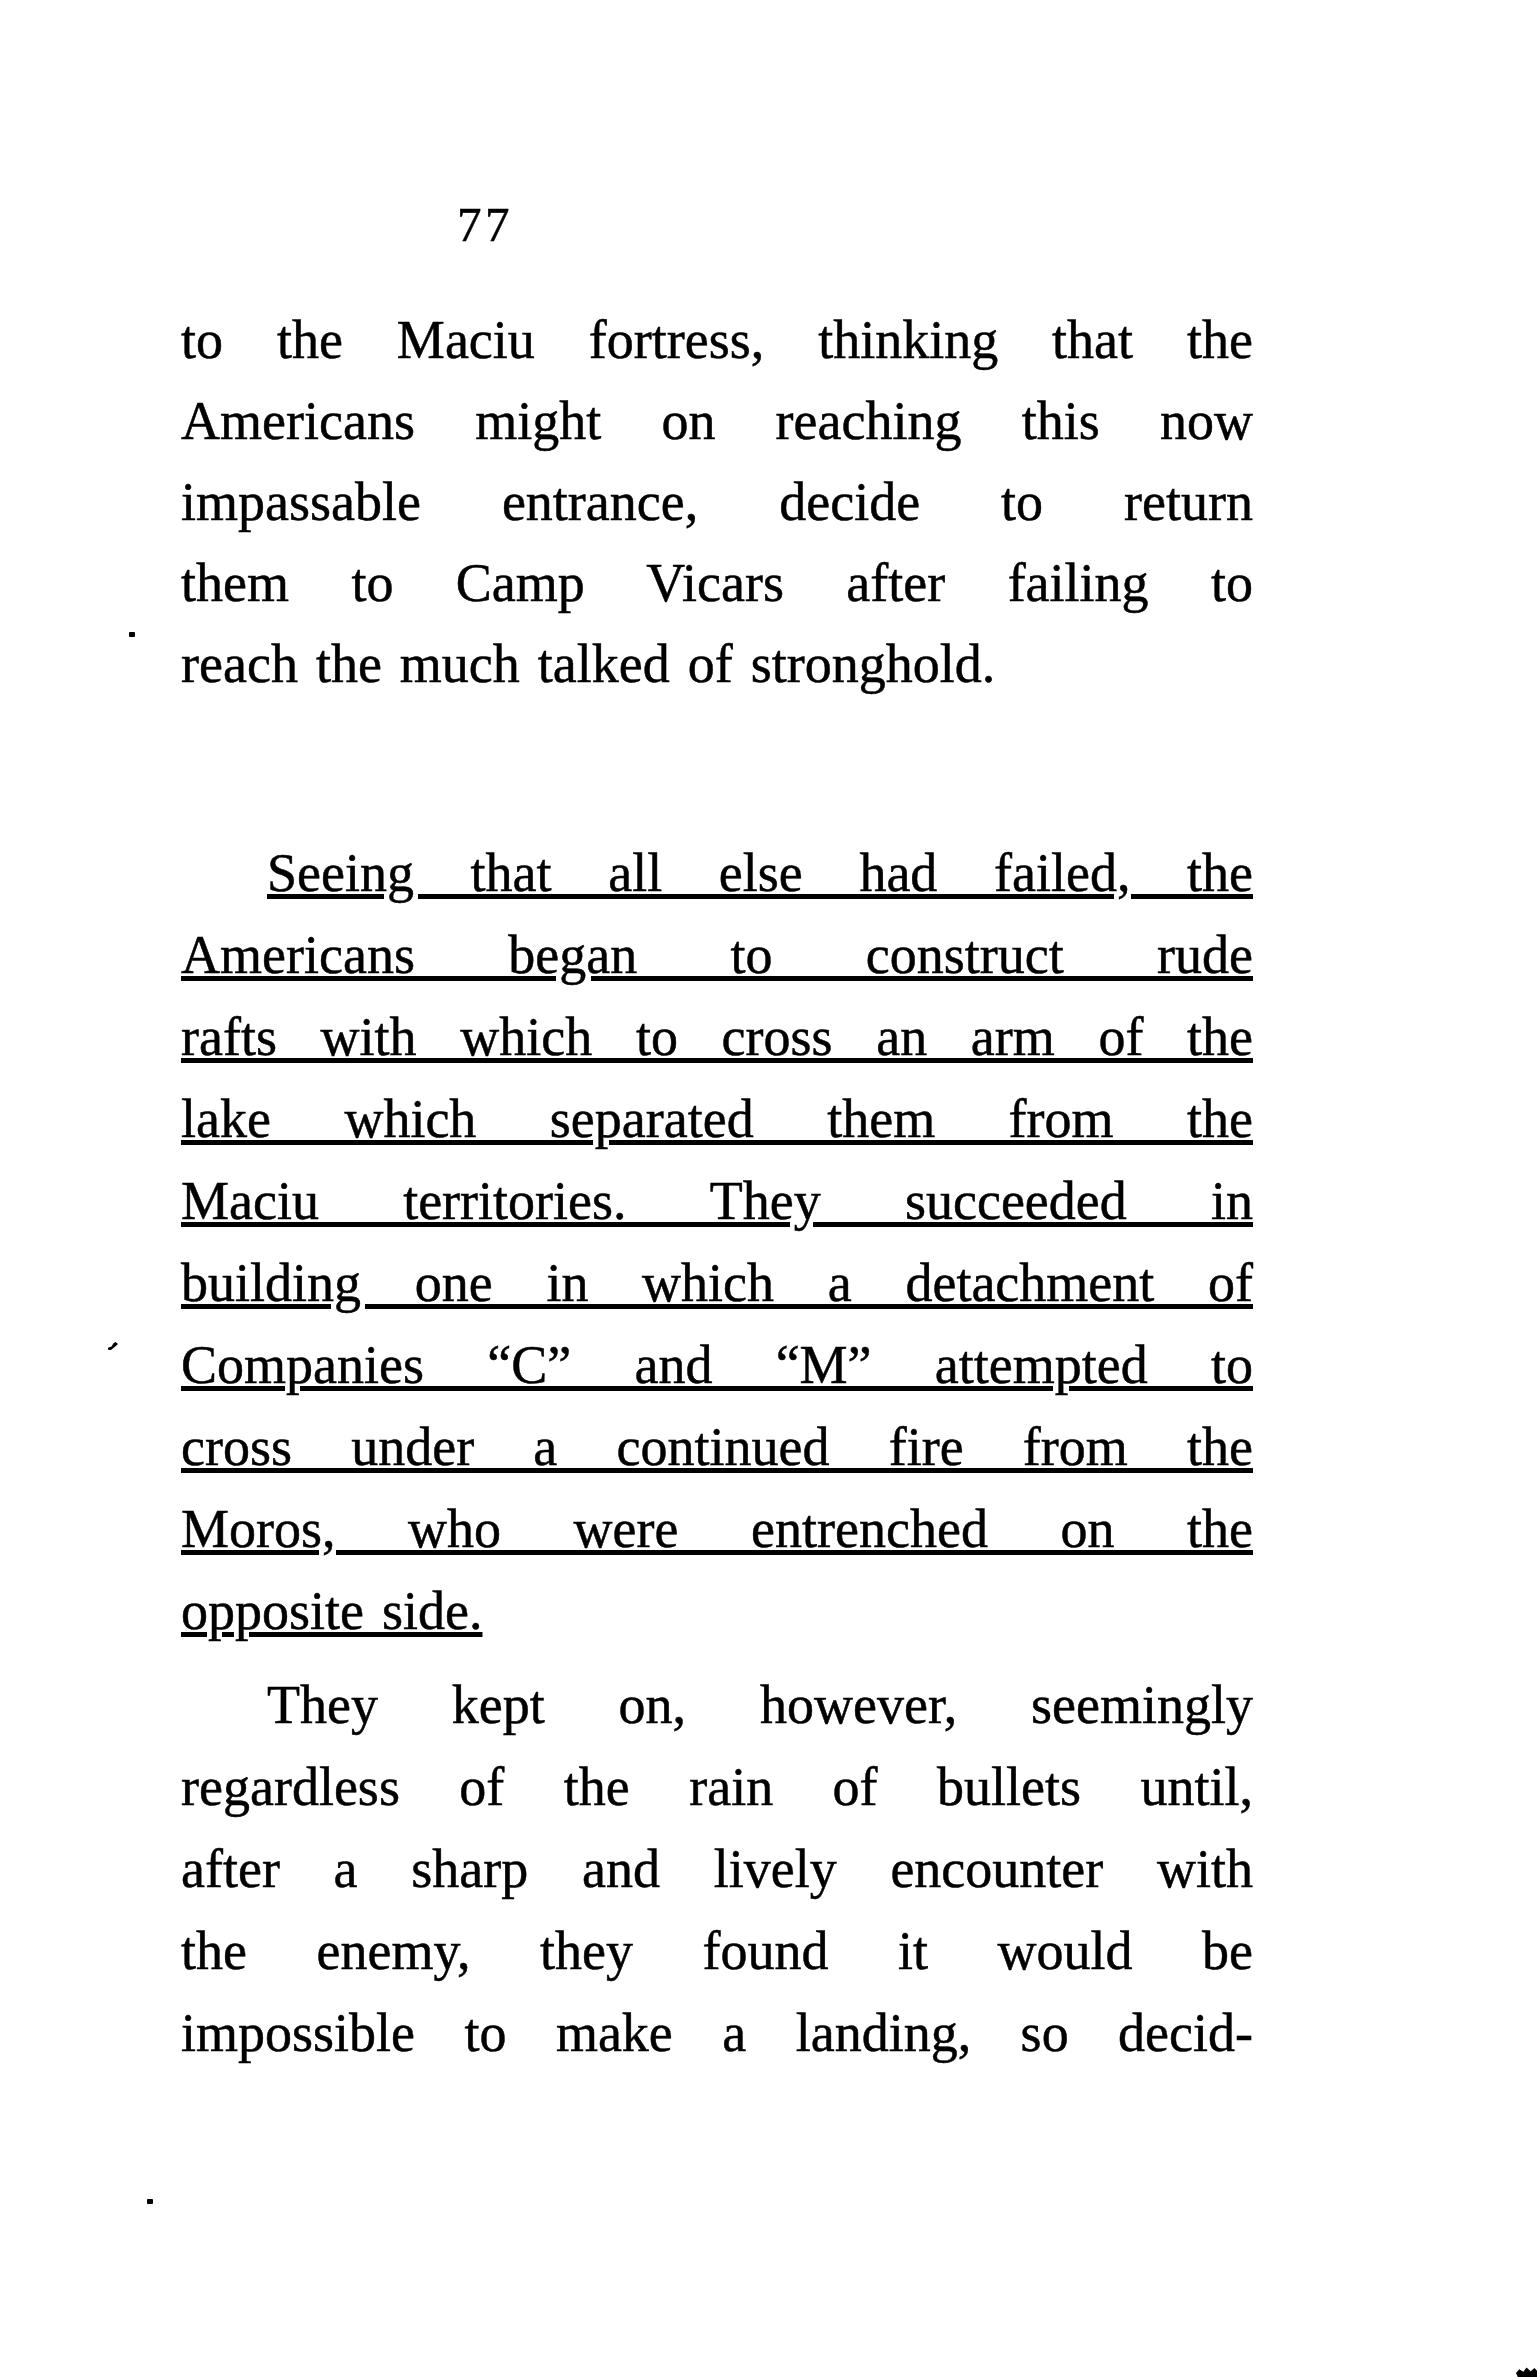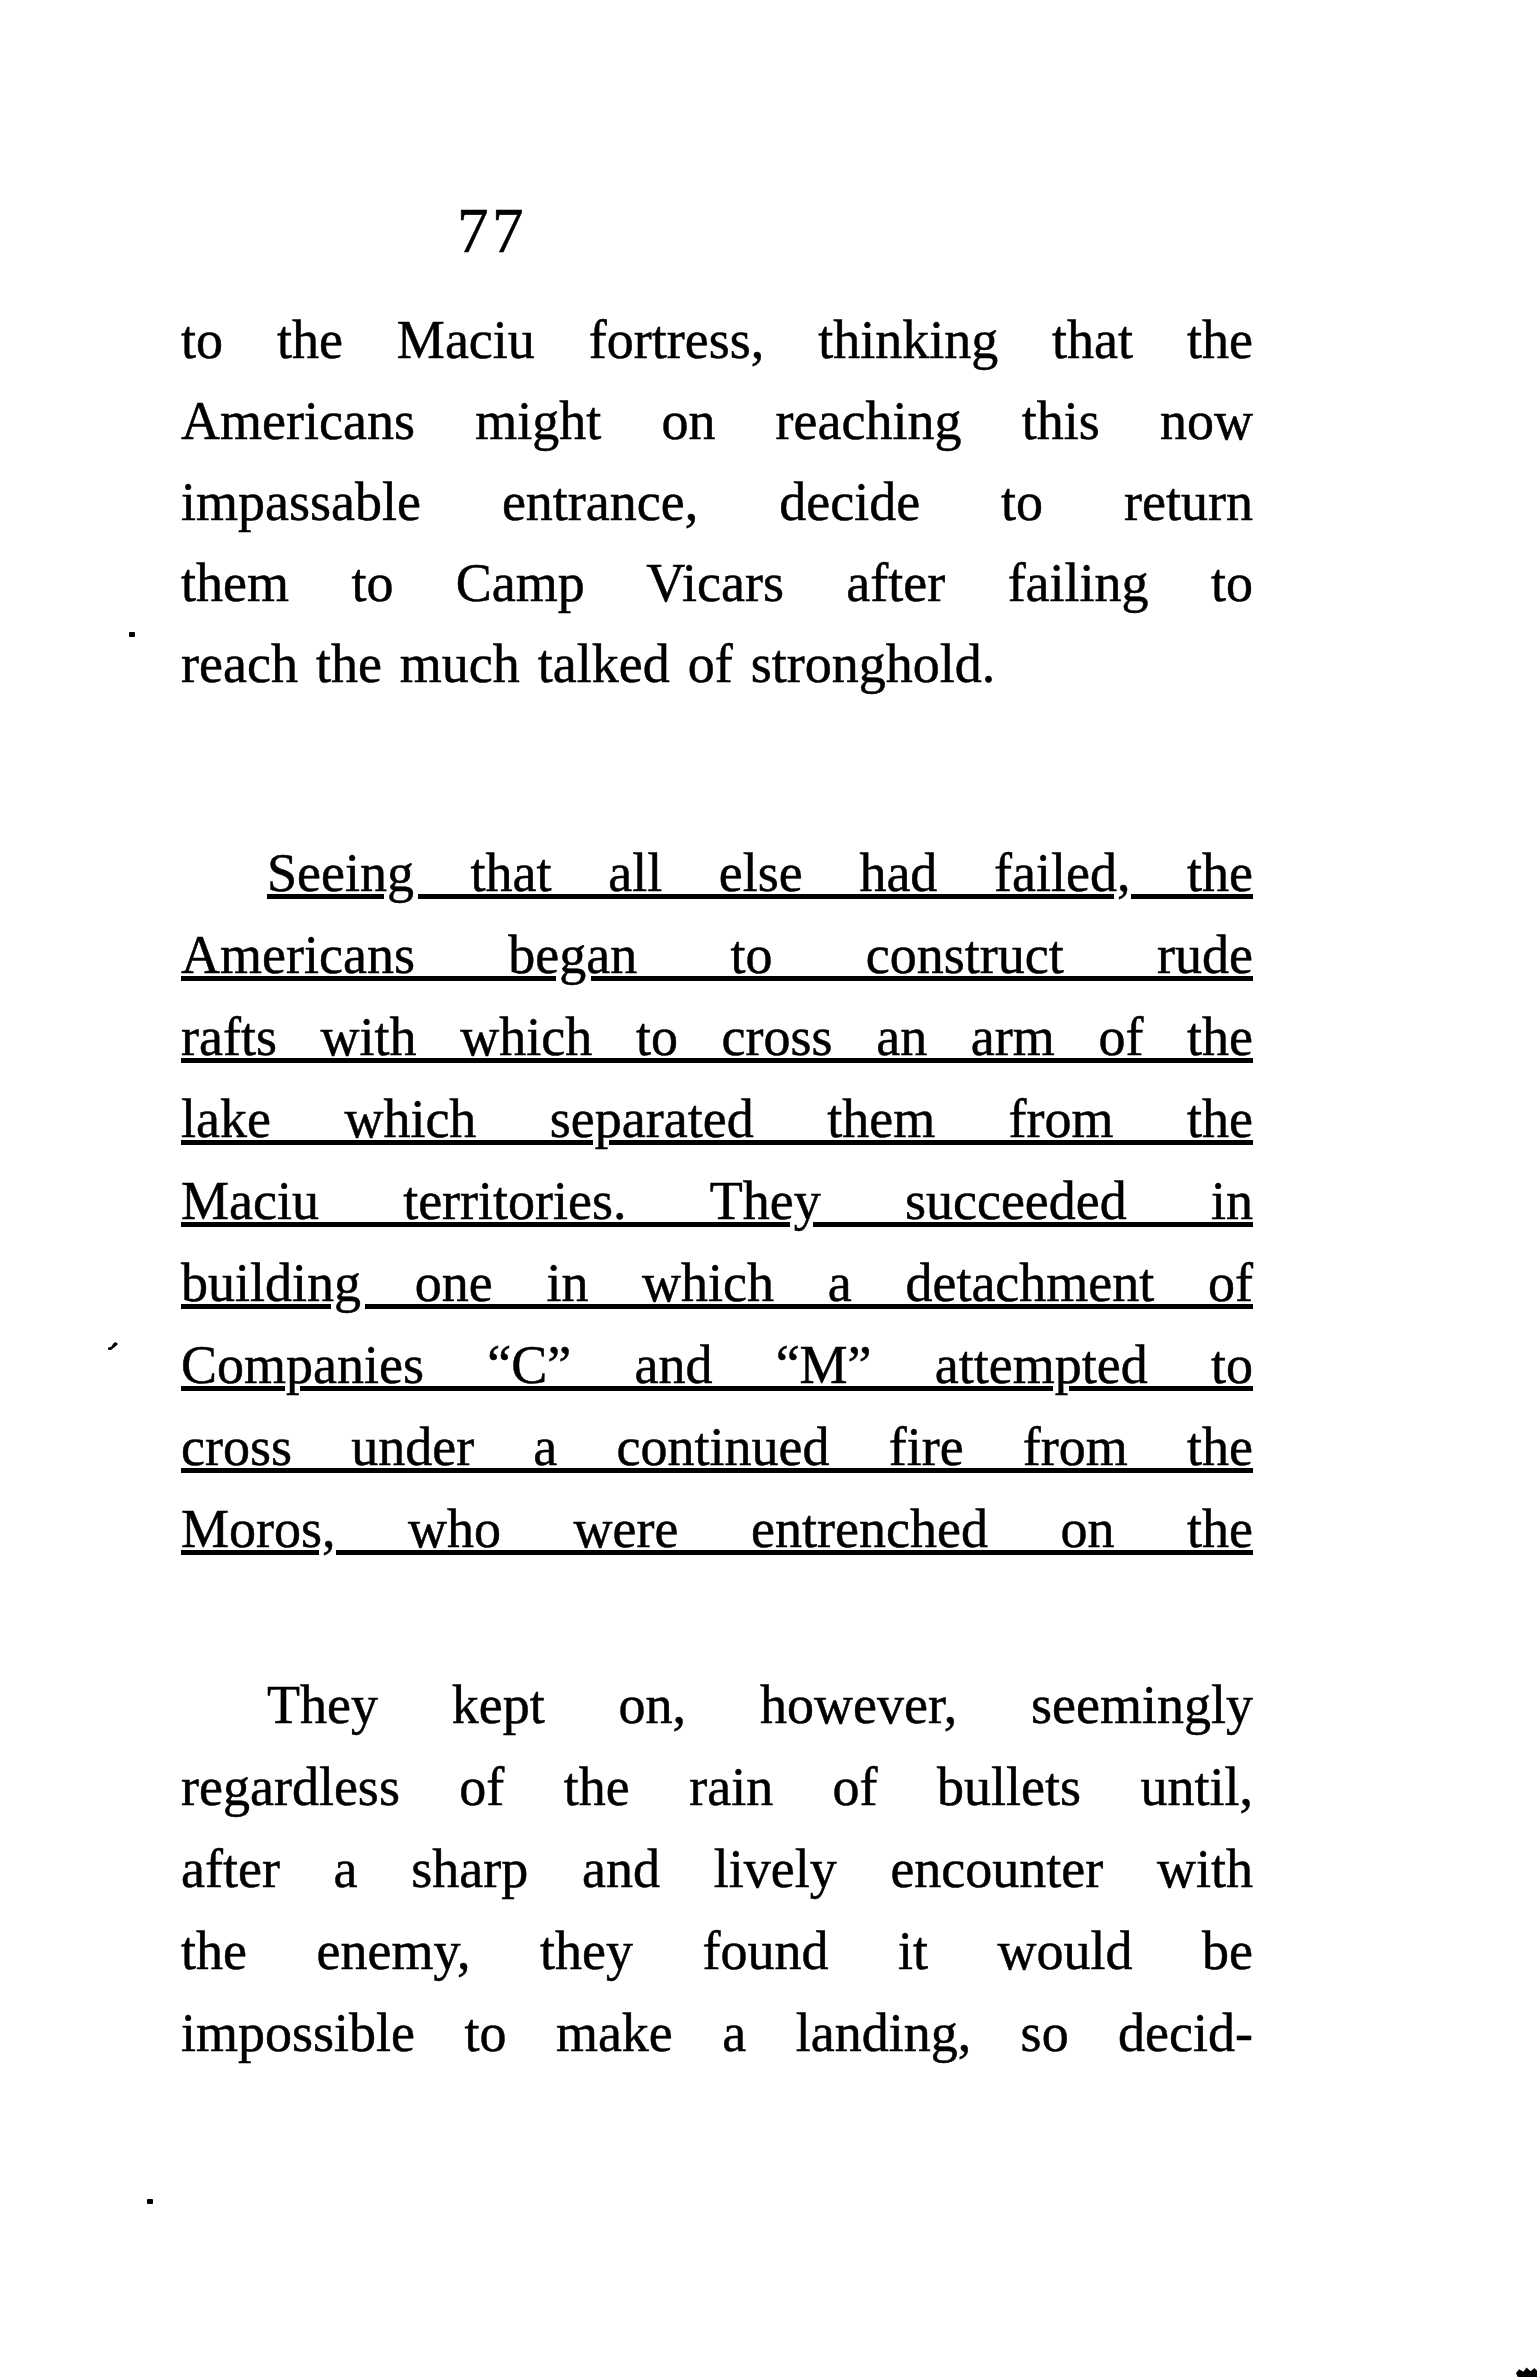--- a/index.html
+++ b/index.html
@@ -13,21 +13,21 @@
     height: 2377px;
     background: #ffffff;
     color: #000000;
     font-family: "Liberation Serif", serif;
     overflow: hidden;
   }
   .pagenum {
     position: absolute;
     left: 457px;
     top: 200px;
-    font-size: 63px;
+    font-size: 49px;
     letter-spacing: 3.6px;
     line-height: 1;
     -webkit-text-stroke: 0.5px #000;
   }
   .para {
     position: absolute;
     left: 181px;
     width: 1072px;
   }
   .p1 { top: 300px; }
@@ -90,20 +90,21 @@
   <div class="para p2">
     <div class="line indent">Seeing that all else had failed, the</div>
     <div class="line">Americans began to construct rude</div>
     <div class="line">rafts with which to cross an arm of the</div>
     <div class="line">lake which separated them from the</div>
     <div class="line">Maciu territories. They succeeded in</div>
     <div class="line">building one in which a detachment of</div>
     <div class="line">Companies “C” and “M” attempted to</div>
     <div class="line">cross under a continued fire from the</div>
     <div class="line">Moros, who were entrenched on the</div>
+    <div class="line short">opposite side.</div>
   </div>
 
   <div class="para p3">
     <div class="line indent">They kept on, however, seemingly</div>
     <div class="line">regardless of the rain of bullets until,</div>
     <div class="line">after a sharp and lively encounter with</div>
     <div class="line">the enemy, they found it would be</div>
     <div class="line">impossible to make a landing, so decid-</div>
   </div>
 

